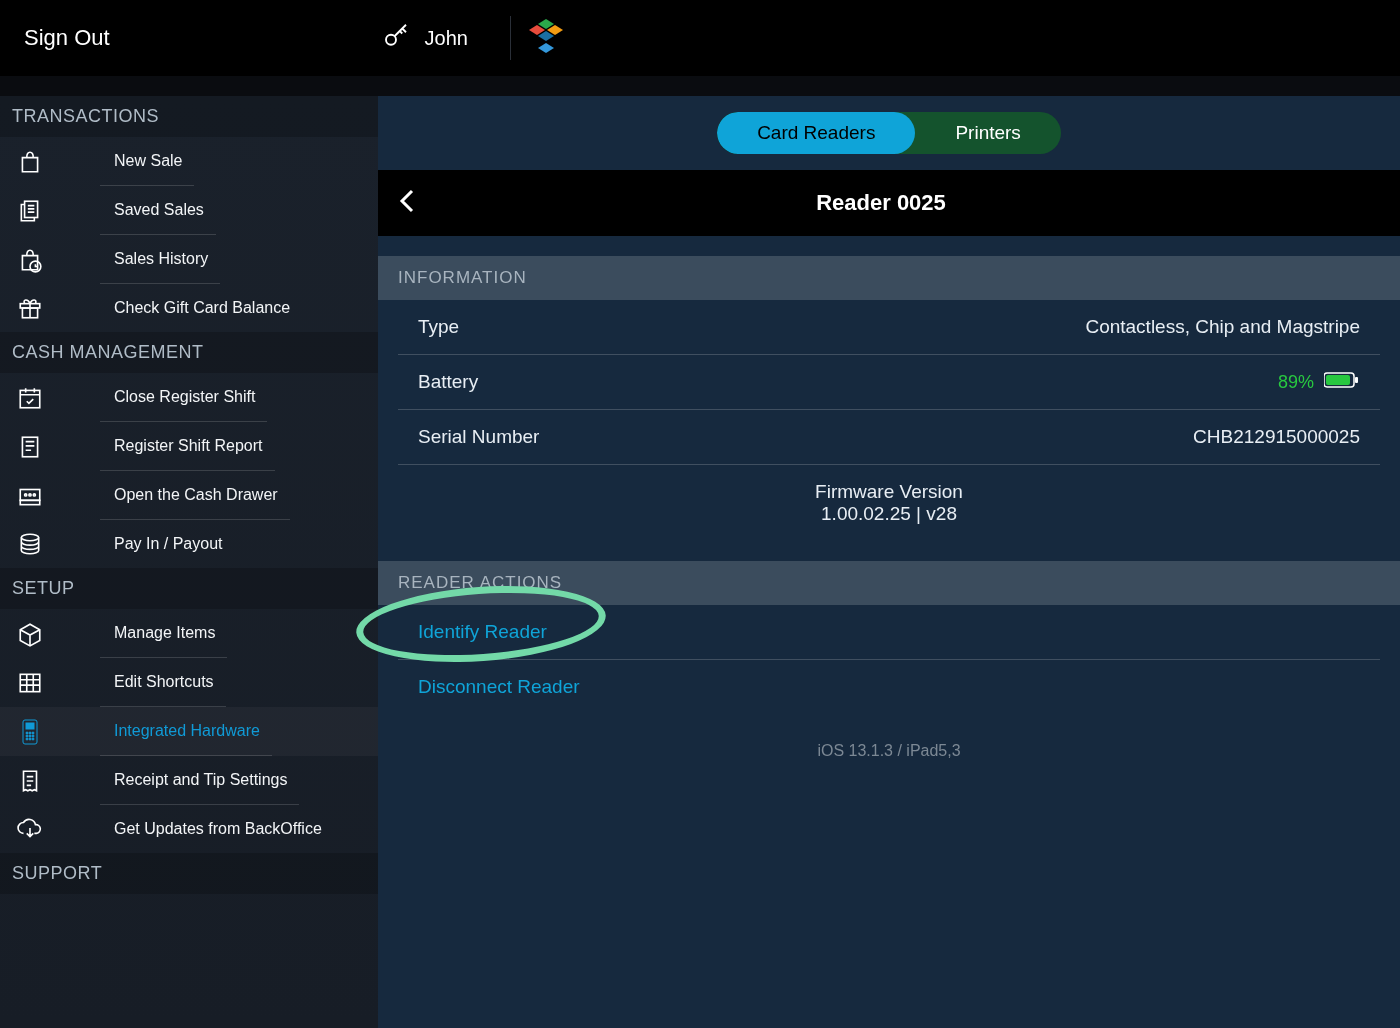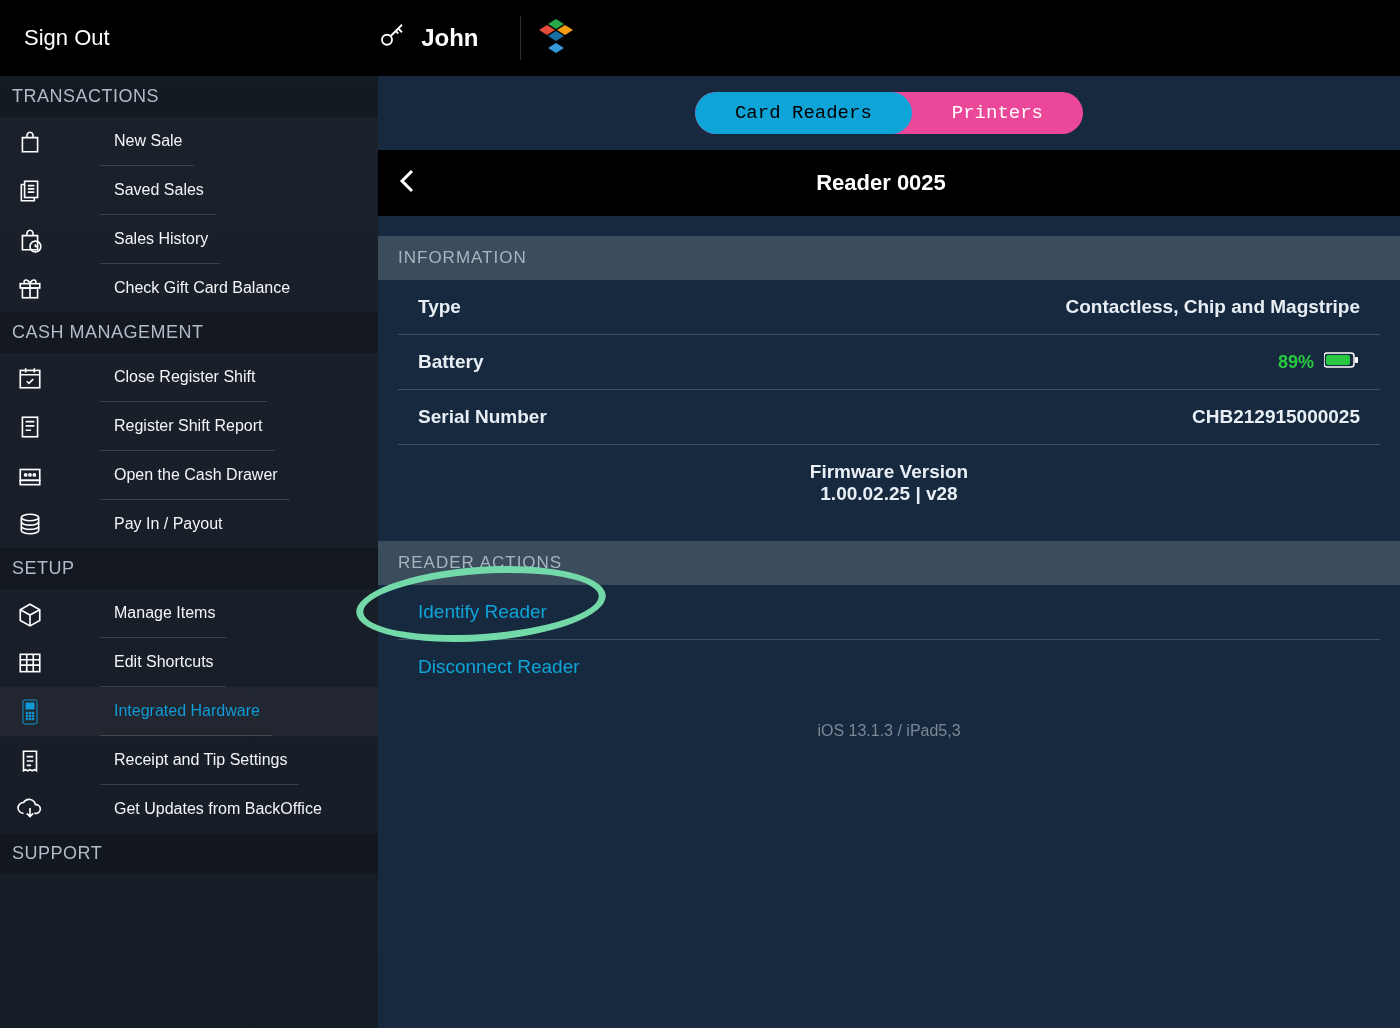--- a/index.html
+++ b/index.html
@@ -1,24 +1,24 @@
 <!DOCTYPE html>
 <html><head>
 <meta charset="utf-8">
 <style>
   * { margin:0; padding:0; box-sizing:border-box; }
   html,body { width:1400px; height:1028px; font-family:-apple-system, Helvetica Neue, Arial, sans-serif; background:#0a0c10; color:#fff; overflow:hidden; }
-  .app { display:flex; flex-direction:column; width:1400px; height:1028px; }
+  .app { display:flex; flex-direction:column; width:1400px; height:1028px;gap:20px; }
 
   
   .topbar { height:76px; background:#000; display:flex; align-items:center; padding:0 24px; }
   .signout { font-size:22px; color:#fff; cursor:pointer; }
   .spacer { flex:1; }
   .usergroup { display:flex; align-items:center; gap:14px; margin-right:24px; }
-  .user { font-size:24px;font-weight:bold; }
+  .user { font-size:20px; }
   .divider { width:1px; height:44px; background:#2a2f38; margin:0 18px; }
   .logo { display:flex; align-items:center; }
 
   
   .body { flex:1; display:flex; }
 
   
   .sidebar { width:378px; background:linear-gradient(to bottom,#1a212b,#171d26); display:flex; flex-direction:column; }
   .sec-head { font-size:18px; color:#b0bcc7; padding:10px 12px; letter-spacing:0.5px; background:rgba(0,0,0,0.2); }
   .nav-item { display:flex; align-items:center; gap:18px; padding:15px 12px 15px 14px; font-size:16px; color:#f3f5f7; cursor:pointer; margin:0 0 0 50px; border-bottom:1px solid rgba(255,255,255,0.15); }
@@ -27,31 +27,31 @@
   .nav-item.last { border-bottom:none; }
   .nav-item.active { color:#109ad6; }
   .nav-row.active-row { background:rgba(255,255,255,0.04); }
   .nav-icon svg { stroke:#fff; }
   .nav-row.active-row .nav-icon svg { stroke:#109ad6; fill:#109ad6; }
 
   
   .main { flex:1; background:#16293e; display:flex; flex-direction:column; }
 
   .tabs { height:74px; display:flex; align-items:center; justify-content:center; }
-  .seg { display:flex; background:#ec4899; border-radius:22px; overflow:hidden;font-family:Liberation Mono, monospace; }
+  .seg { display:flex; background:#14532d; border-radius:22px; overflow:hidden; }
   .seg-btn { padding:10px 40px; font-size:19px; color:#fff; cursor:pointer; }
   .seg-btn.active { background:#0fa4d8; color:#000; font-weight:500; border-radius:22px; }
 
   .titlebar { height:66px; background:#000; display:flex; align-items:center; padding:0 20px; position:relative; }
   .back { cursor:pointer; }
   .title { position:absolute; left:0; right:16px; text-align:center; font-size:22px; font-weight:600; pointer-events:none; }
 
   .section-h { background:#3b4c5d; color:#a8b4bf; font-size:17px; letter-spacing:1px; padding:12px 20px; }
 
-  .row { display:flex; align-items:center; justify-content:space-between; padding:16px 20px; margin:0 20px; border-bottom:1px solid rgba(255,255,255,0.18); font-size:19px;font-weight:bold; }
+  .row { display:flex; align-items:center; justify-content:space-between; padding:16px 20px; margin:0 20px; border-bottom:1px solid rgba(255,255,255,0.18); font-size:19px; }
   .row.last { border-bottom:none;flex-direction:column; }
   .row .label { color:#e8eef4; }
   .row .value { color:#e8eef4;text-align:center; }
   .battery-wrap { display:flex; align-items:center; gap:10px; }
   .battery-pct { color:#28c840; font-size:18px; }
 
   .action-row { padding:16px 20px; margin:0 20px; border-bottom:1px solid rgba(255,255,255,0.18); font-size:19px; color:#0fa4d8; cursor:pointer; }
   .action-row.last { border-bottom:none; }
 
   .devinfo { text-align:center; color:#7c8894; font-size:16px; padding:28px 0; }

